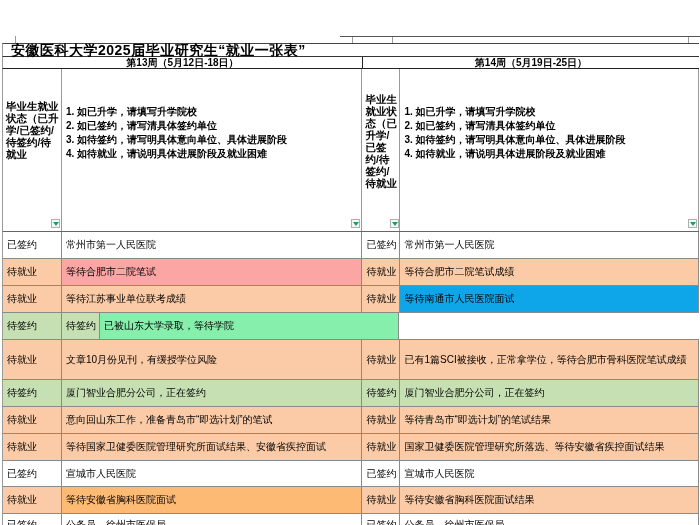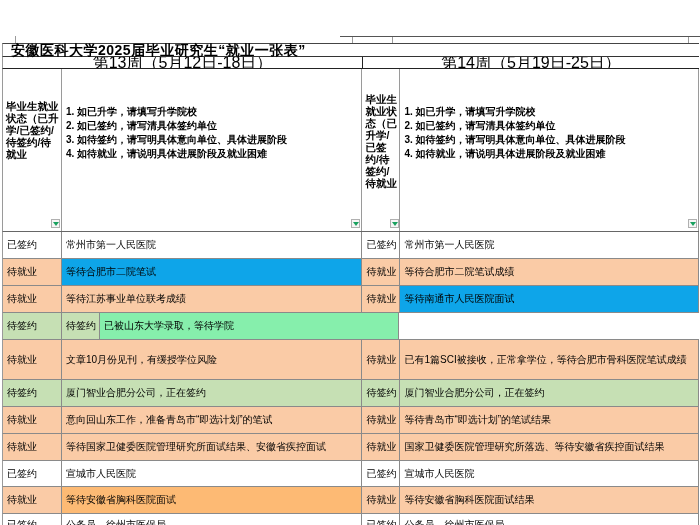--- a/index.html
+++ b/index.html
@@ -14,21 +14,21 @@
   
   .title-row{position:absolute;left:2px;top:7px;width:697px;height:14px;
     border-top:1px solid #444;border-bottom:1px solid #333;border-left:1px solid #9a9a9a;
     box-sizing:border-box;background:#fff;}
   .title-text{position:absolute;left:8px;top:-2px;font-size:14px;font-weight:bold;
     letter-spacing:0.5px;white-space:nowrap;}
 
   
   .week-row{position:absolute;left:2px;top:21px;width:697px;height:12px;
     border-bottom:1px solid #222;border-left:1px solid #9a9a9a;box-sizing:border-box;display:flex;}
-  .week-cell{box-sizing:border-box;font-size:16px;font-weight:normal;text-align:center;
+  .week-cell{box-sizing:border-box;font-size:10px;font-weight:bold;text-align:center;
     line-height:11px;overflow:hidden;white-space:nowrap;}
   .week-cell.w1{width:360px;border-right:1px solid #222;}
   .week-cell.w2{width:336px;}
 
   
   .head-row{position:absolute;left:2px;top:33px;width:697px;height:163px;
     border-bottom:1px solid #666;border-left:1px solid #9a9a9a;box-sizing:border-box;display:flex;background:#fff;}
   .hcell{box-sizing:border-box;border-right:1px solid #9a9a9a;position:relative;
     display:flex;align-items:center;}
   .hcell.c1{width:59px;}
@@ -119,21 +119,21 @@
 
   <div class="rows" id="data-rows">
       <div class="row" style="height: 27px;">
         <div class="cell s1" style="background: rgb(255, 255, 255);">已签约</div>
         <div class="cell d1" style="background: rgb(255, 255, 255);">常州市第一人民医院</div>
         <div class="cell s2" style="background: rgb(255, 255, 255);">已签约</div>
         <div class="cell d2" style="background: rgb(255, 255, 255);">常州市第一人民医院</div>
       </div>
       <div class="row" style="height: 27px;">
         <div class="cell s1" style="background: rgb(250, 203, 166);">待就业</div>
-        <div class="cell d1" style="background: #0ea5e9;">等待合肥市二院笔试</div>
+        <div class="cell d1" style="background: #fca5a5;">等待合肥市二院笔试</div>
         <div class="cell s2" style="background: rgb(250, 203, 166);">待就业</div>
         <div class="cell d2" style="background: rgb(250, 203, 166);">等待合肥市二院笔试成绩</div>
       </div>
       <div class="row" style="height: 27px;">
         <div class="cell s1" style="background: rgb(250, 203, 166);">待就业</div>
         <div class="cell d1" style="background: rgb(250, 203, 166);">等待江苏事业单位联考成绩</div>
         <div class="cell s2" style="background: rgb(250, 203, 166);">待就业</div>
         <div class="cell d2" style="background: #0ea5e9;">等待南通市人民医院面试</div>
       </div>
       <div class="row" style="height: 27px;">

